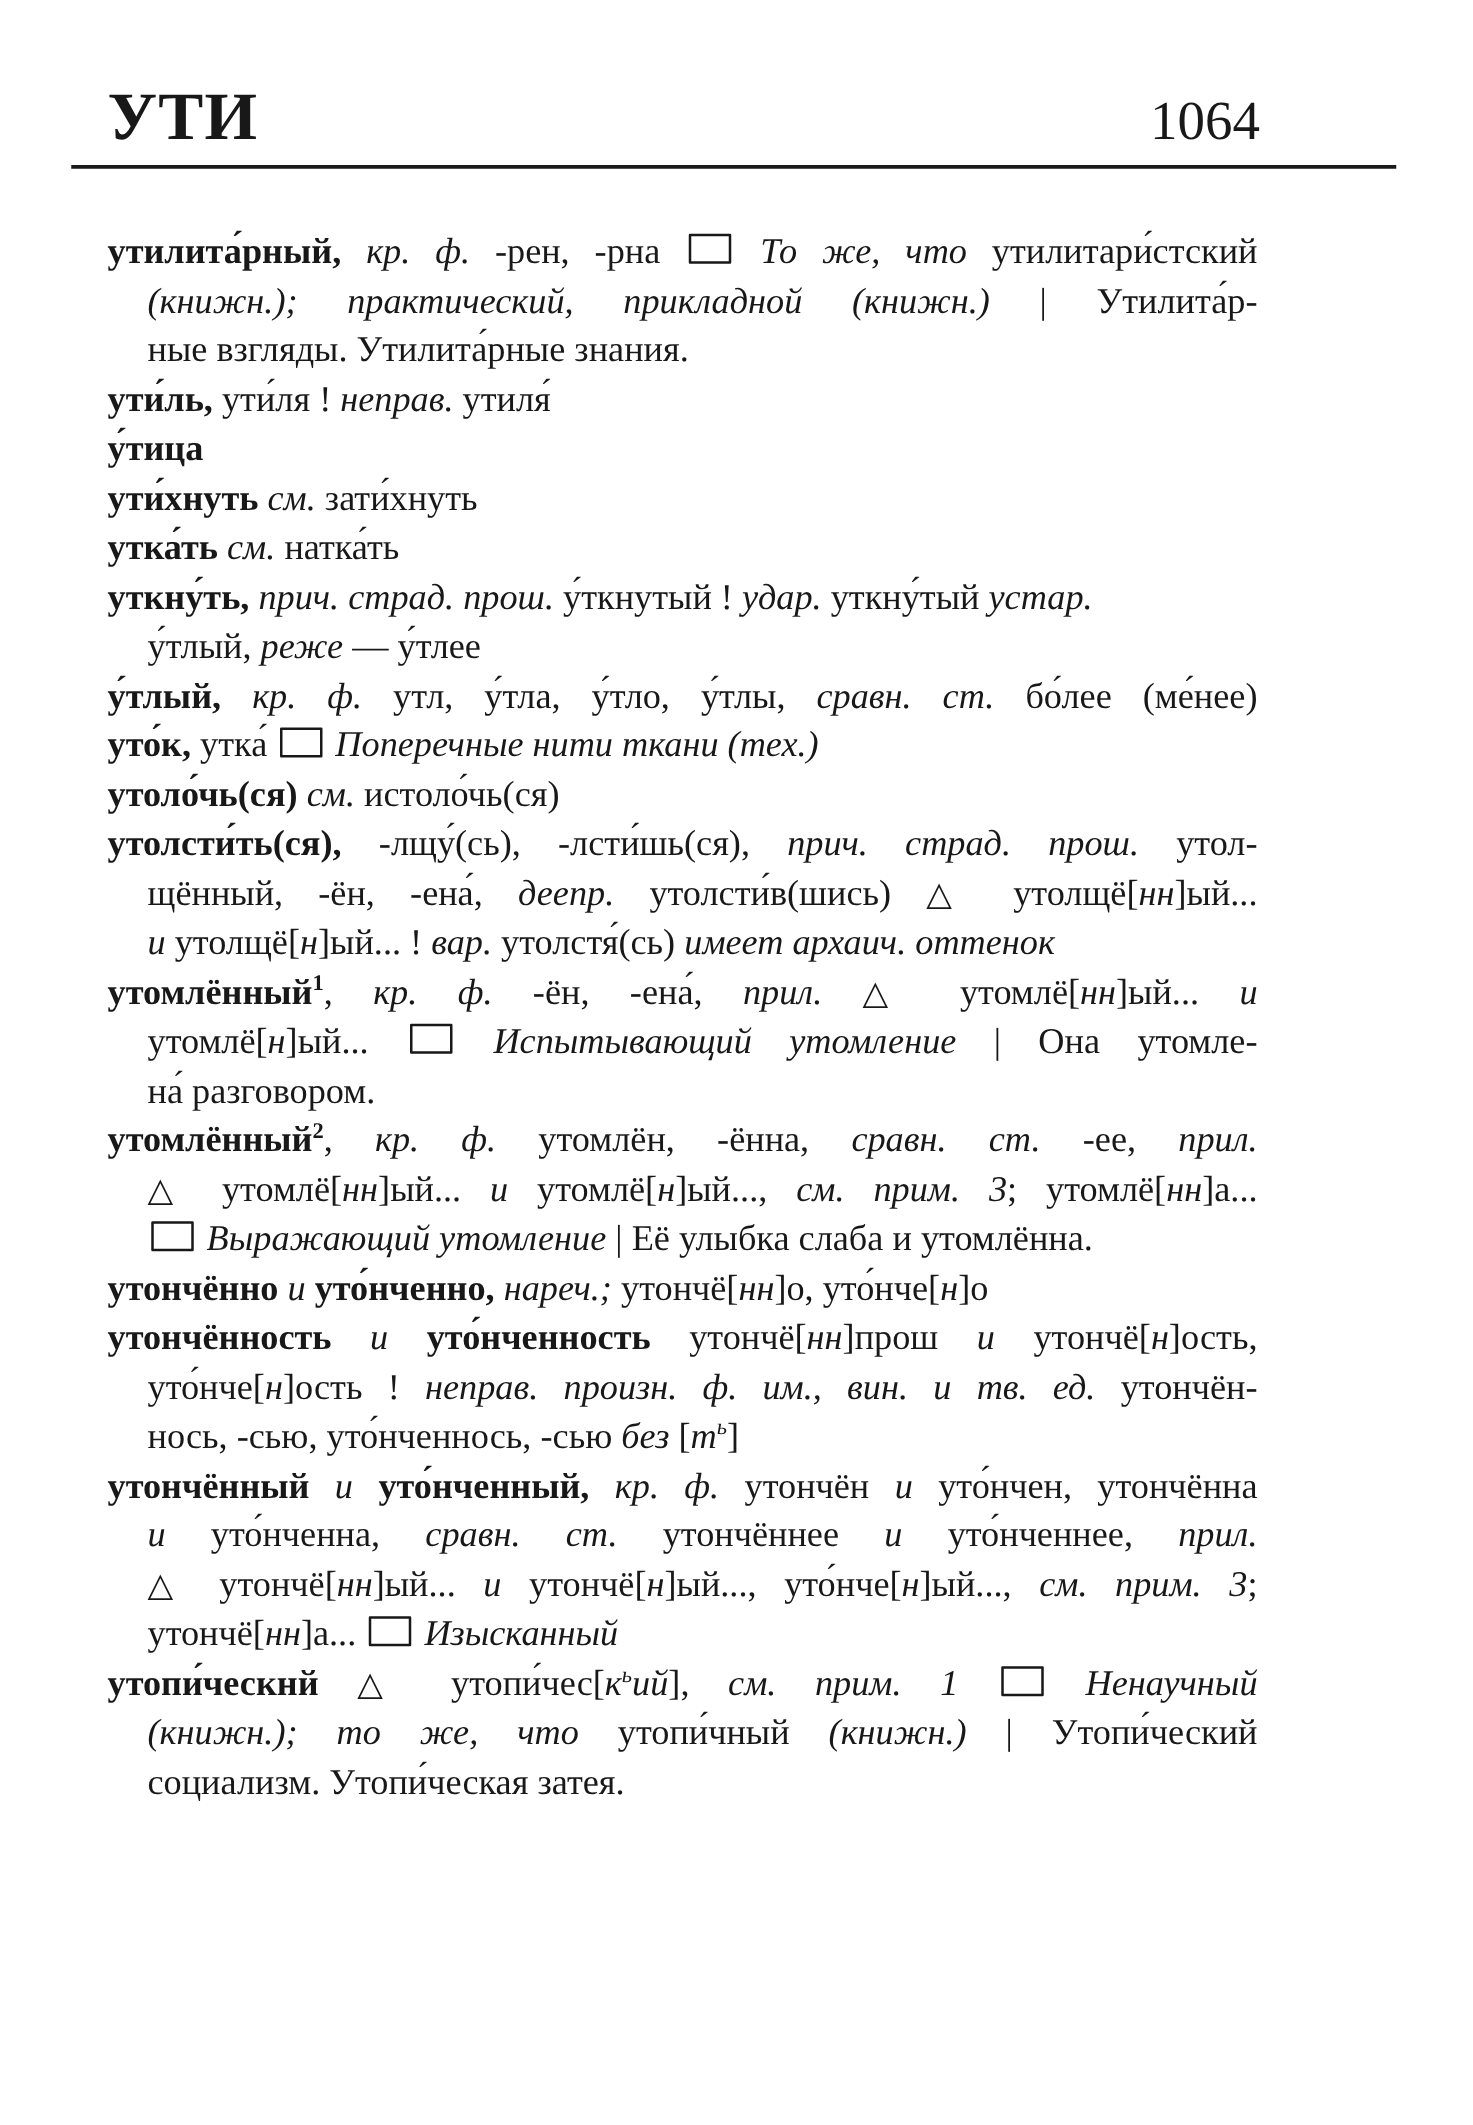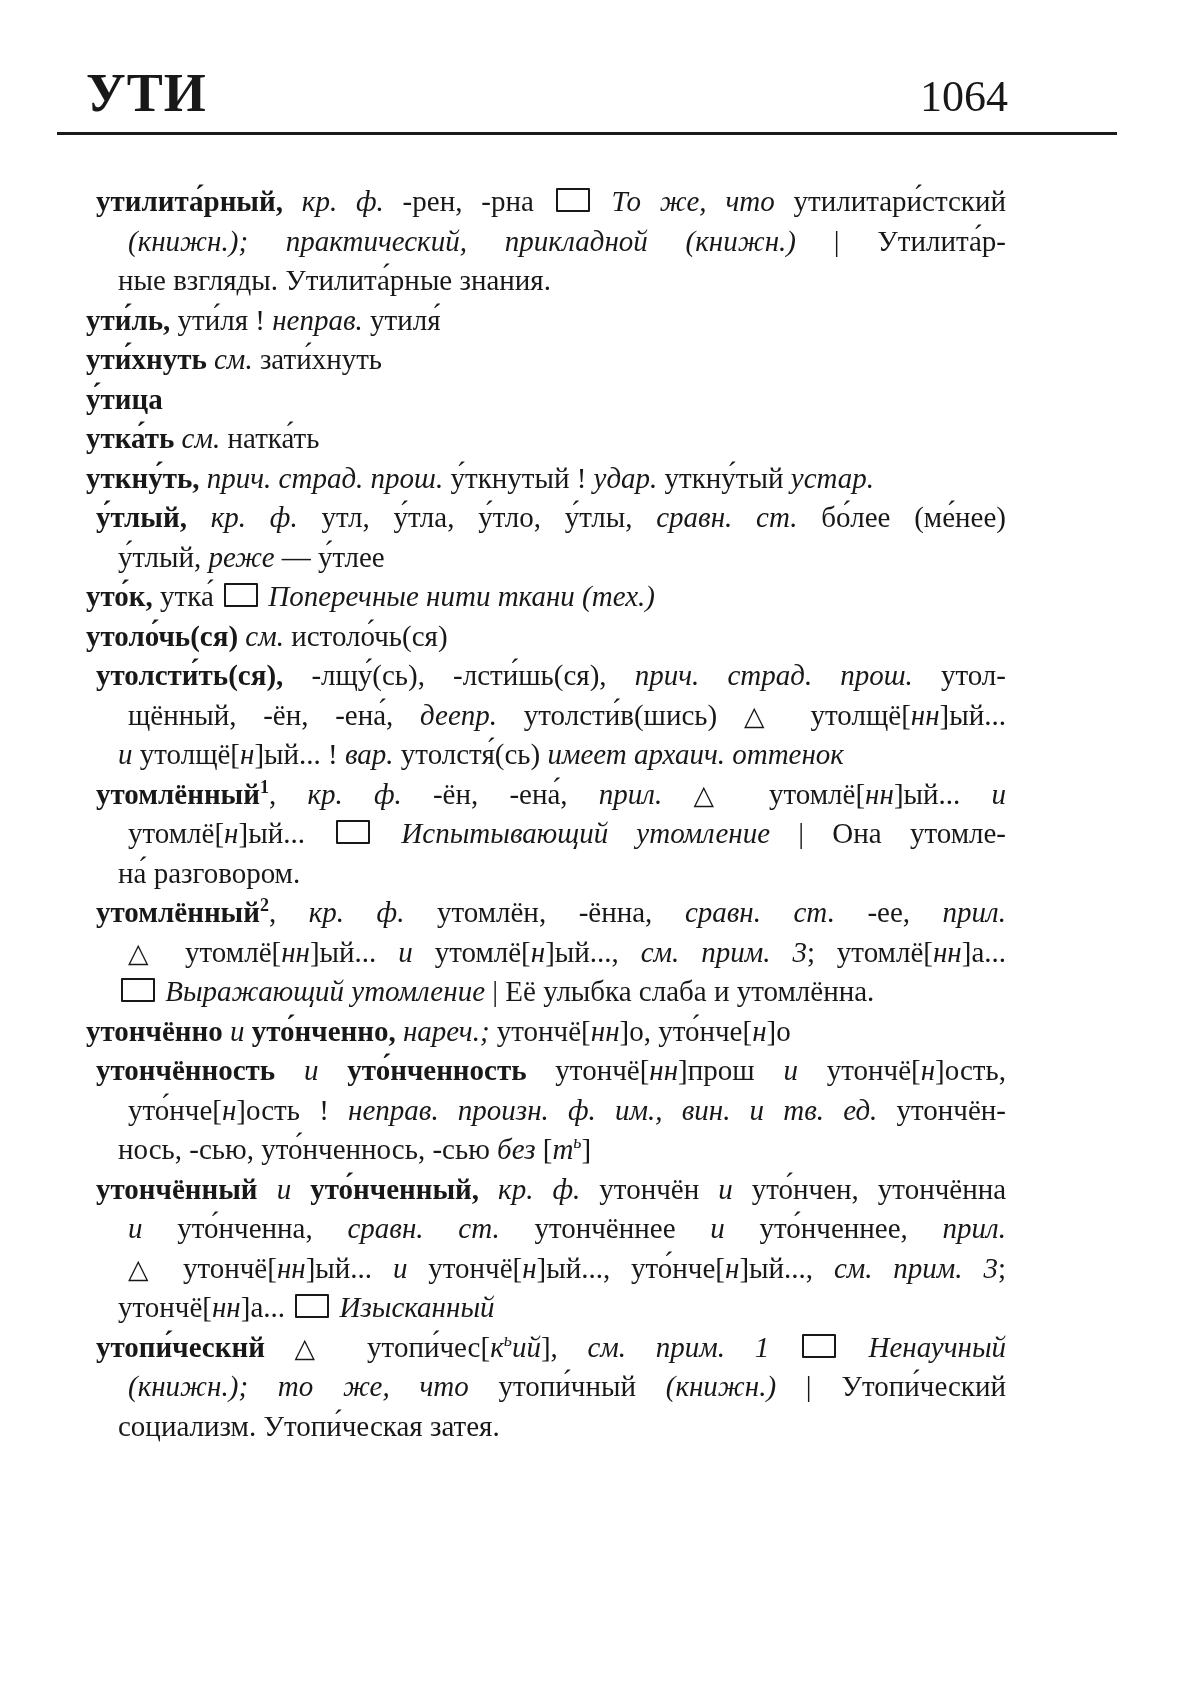--- a/index.html
+++ b/index.html
@@ -20,21 +20,21 @@
   .rule{height:3px;background:#1b1b1b;margin:12px 61px 0 57px;}
   .dbody{
     margin:47px 0 0 86px;
     width:920px;
     font-size:29px;
     line-height:39.5px;
   }
   .entry{margin:0;}
   .line{white-space:normal;}
   .line.cont{padding-left:32px;}
-  .line.full{text-align:justify;text-align-last:justify;margin-left:10px;}
+  .line.full{text-align:justify;text-align-last:justify;}
   .b{font-weight:bold;}
   .i{font-style:italic;}
   .s{font-size:0.62em;vertical-align:super;line-height:0;}
   .tri{font-family:"DejaVu Sans",sans-serif;font-size:0.92em;}
   .box{
     display:inline-block;width:30px;height:20px;
     border:2.5px solid #181818;border-radius:1px;
     vertical-align:-1px;margin:0 3px;
   }
 </style>
@@ -50,34 +50,34 @@
   <div class="dbody">
       <div class="entry">
         <div class="line full"><span class="b">утилита́рный,</span><span> </span><span class="i">кр. ф.</span><span> -рен, -рна </span><span class="box"></span><span> </span><span class="i">То же, что</span><span> утилитари́стский</span></div>
         <div class="line cont full"><span class="i">(книжн.); практический, прикладной (книжн.)</span><span> | Утилита́р-</span></div>
         <div class="line cont"><span>ные взгляды. Утилита́рные знания.</span></div>
       </div>
       <div class="entry">
         <div class="line"><span class="b">ути́ль,</span><span> ути́ля ! </span><span class="i">неправ.</span><span> утиля́</span></div>
       </div>
       <div class="entry">
-        <div class="line"><span class="b">ути́хнуть</span><span> </span><span class="i">см.</span><span> зати́хнуть</span></div>
+        <div class="line"><span class="b">у́тица</span></div>
       </div>
       <div class="entry">
-        <div class="line"><span class="b">у́тица</span></div>
+        <div class="line"><span class="b">ути́хнуть</span><span> </span><span class="i">см.</span><span> зати́хнуть</span></div>
       </div>
       <div class="entry">
         <div class="line"><span class="b">утка́ть</span><span> </span><span class="i">см.</span><span> натка́ть</span></div>
       </div>
       <div class="entry">
         <div class="line"><span class="b">уткну́ть,</span><span> </span><span class="i">прич. страд. прош.</span><span> у́ткнутый ! </span><span class="i">удар.</span><span> уткну́тый </span><span class="i">устар.</span></div>
       </div>
       <div class="entry">
+        <div class="line cont"><span>у́тлый, </span><span class="i">реже</span><span> — у́тлее</span></div>
         <div class="line full"><span class="b">у́тлый,</span><span> </span><span class="i">кр. ф.</span><span> утл, у́тла, у́тло, у́тлы, </span><span class="i">сравн. ст.</span><span> бо́лее (ме́нее)</span></div>
-        <div class="line cont"><span>у́тлый, </span><span class="i">реже</span><span> — у́тлее</span></div>
       </div>
       <div class="entry">
         <div class="line"><span class="b">уто́к,</span><span> утка́ </span><span class="box"></span><span> </span><span class="i">Поперечные нити ткани (тех.)</span></div>
       </div>
       <div class="entry">
         <div class="line"><span class="b">утоло́чь(ся)</span><span> </span><span class="i">см.</span><span> истоло́чь(ся)</span></div>
       </div>
       <div class="entry">
         <div class="line full"><span class="b">утолсти́ть(ся),</span><span> -лщу́(сь), -лсти́шь(ся), </span><span class="i">прич. страд. прош.</span><span> утол-</span></div>
         <div class="line cont full"><span>щённый, -ён, -ена́, </span><span class="i">деепр.</span><span> утолсти́в(шись) </span><span class="tri">△</span><span> утолщё[</span><span class="i">нн</span><span>]ый...</span></div>

